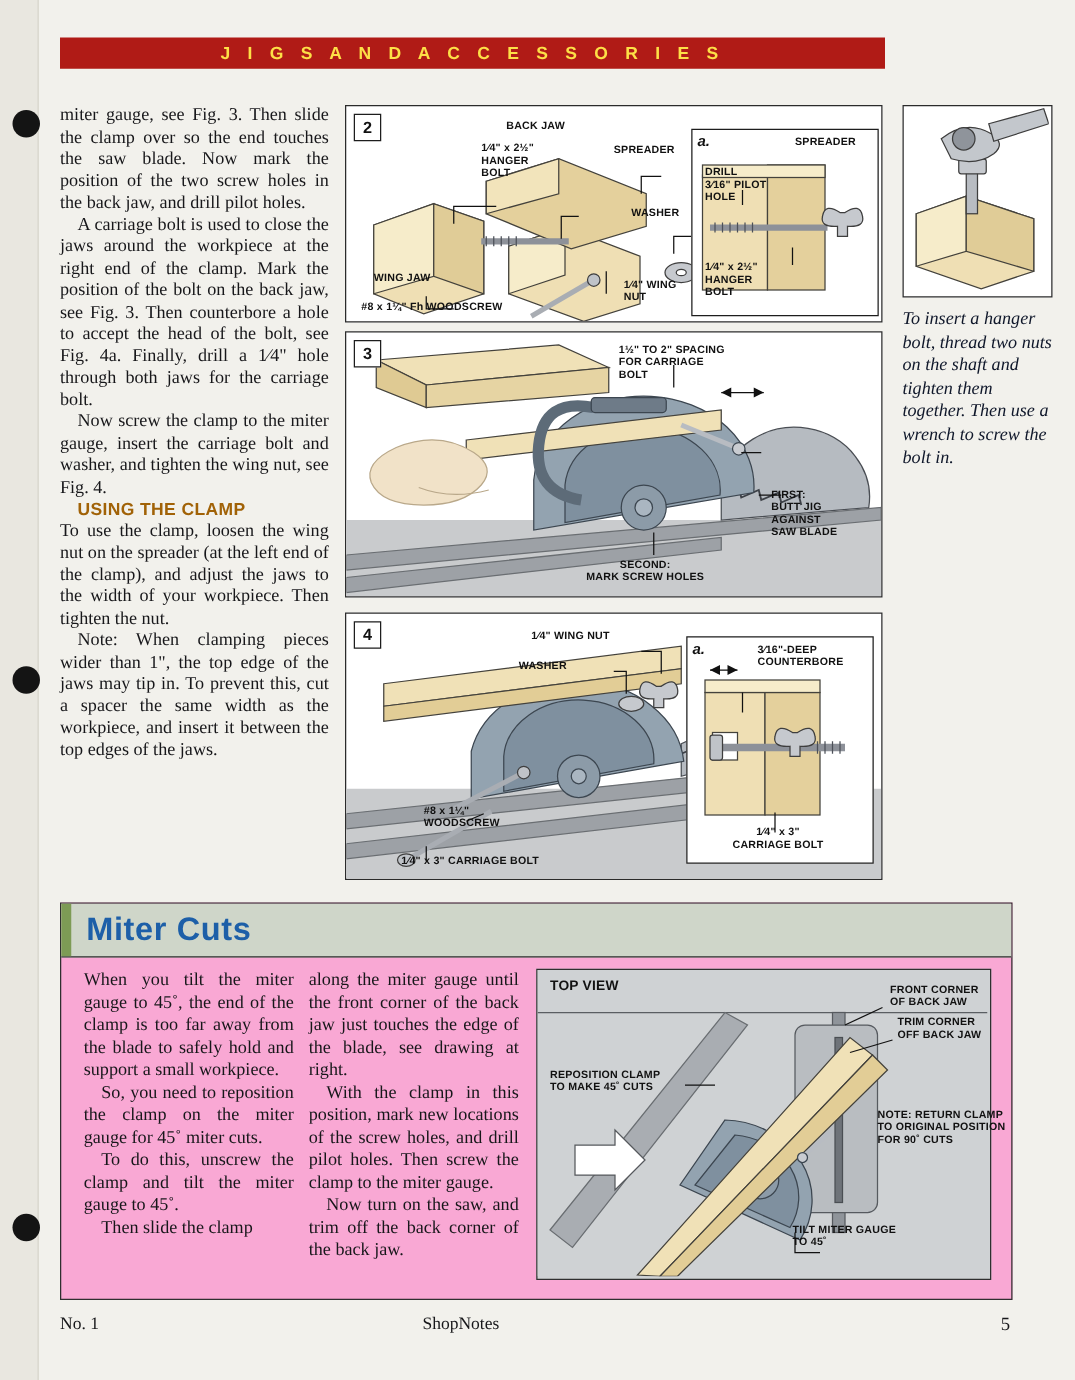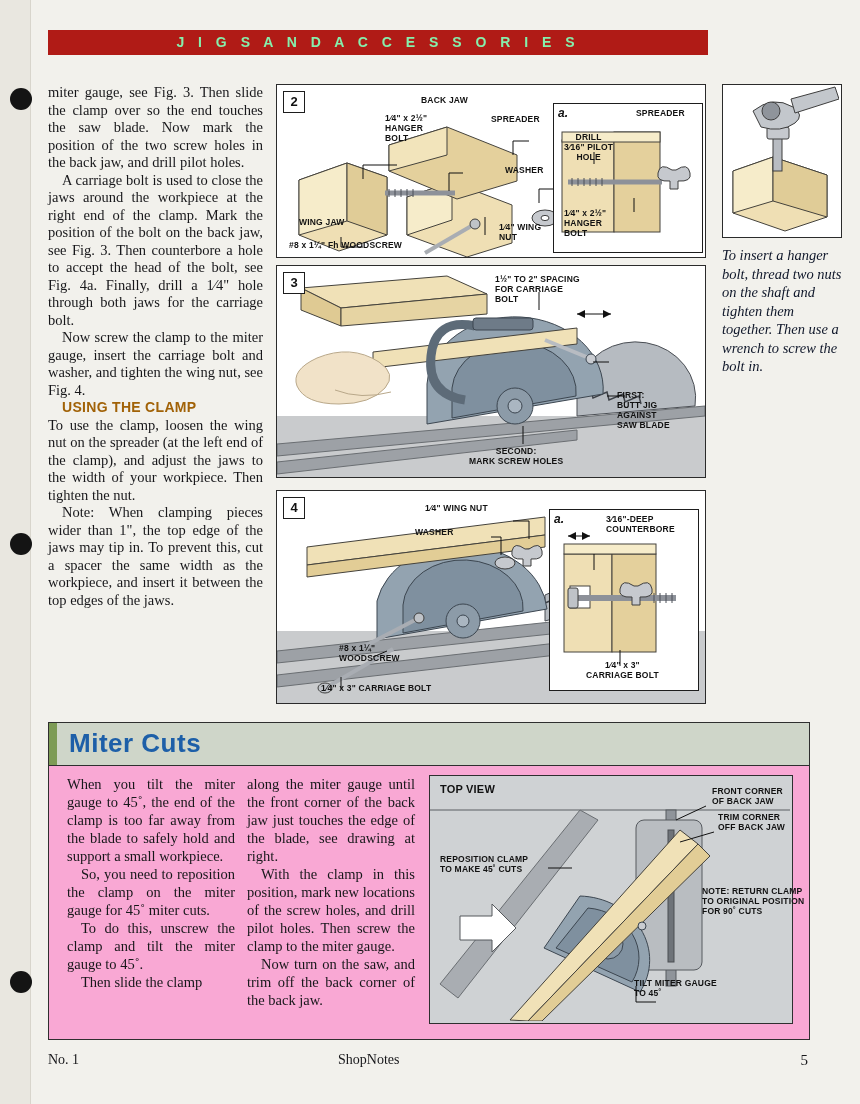--- a/index.html
+++ b/index.html
@@ -27,21 +27,21 @@
   .punch.p1{top:88px;}
   .punch.p2{top:533px;}
   .punch.p3{top:971px;}
 
   
   .banner{
     position:absolute;left:48px;top:30px;width:660px;height:25px;
     background:#b01b16;
   }
   .banner .txt{
-    color:#86efac;font-family:"Liberation Sans",sans-serif;
+    color:#fde047;font-family:"Liberation Sans",sans-serif;
     font-weight:bold;font-size:14px;letter-spacing:5px;
     text-align:center;line-height:25px;
   }
   .banner:after{
     content:"";position:absolute;right:-1px;top:0;width:0;height:0;
   }
 
   
   .col-left{
     position:absolute;left:48px;top:84px;width:215px;
@@ -193,21 +193,21 @@
         <path d="M172 106 L172 88 L186 88"></path>
         <path d="M262 118 L262 104 L276 104"></path>
         <path d="M300 106 L300 92 L312 92"></path>
         <path d="M64 152 L64 162 L86 162"></path>
         <path d="M208 132 L208 150"></path>
         <path d="M236 70 L236 56 L252 56"></path>
       </g>
     </svg>
     <div class="fignum">2</div>
 
-    <div class="callout" style="left:144px;top:10px;">BACK JAW</div>
+    <div class="callout" style="left:128px;top:10px;">BACK JAW</div>
     <div class="callout" style="left:108px;top:28px;white-space:pre;">1⁄4" x 2½"
 HANGER
 BOLT</div>
     <div class="callout" style="left:214px;top:29px;">SPREADER</div>
     <div class="callout" style="left:228px;top:80px;">WASHER</div>
     <div class="callout" style="left:222px;top:137px;white-space:pre;">1⁄4" WING
 NUT</div>
     <div class="callout" style="left:22px;top:132px;">WING JAW</div>
     <div class="callout" style="left:12px;top:155px;">#8 x 1¼" Fh WOODSCREW</div>
 
@@ -226,21 +226,21 @@
             <line x1="48" y1="74" x2="48" y2="82"></line>
         </g>
         <path d="M118 66 q-12 -8 -14 3 q-2 9 12 8 l0 8 l8 0 l0 -8 q14 1 12 -8 q-2 -11 -14 -3 z" fill="#c6c9ce" stroke="#3e3e3e"></path>
         <g stroke="#111" stroke-width="1" fill="none">
           <path d="M40 60 L40 48"></path>
           <path d="M80 94 L80 108"></path>
         </g>
       </svg>
       <div class="lab">a.</div>
       <div class="callout" style="left:82px;top:4px;">SPREADER</div>
-      <div class="callout" style="left:10px;top:28px;white-space:pre;text-align:center;">DRILL
+      <div class="callout" style="left:10px;top:28px;white-space:pre;">DRILL
 3⁄16" PILOT
 HOLE</div>
       <div class="callout" style="left:10px;top:104px;white-space:pre;">1⁄4" x 2½"
 HANGER
 BOLT</div>
     </div>
   </div>
 
   <div class="figbox" id="fig3">
     <svg width="428" height="211" viewBox="0 0 428 211">

